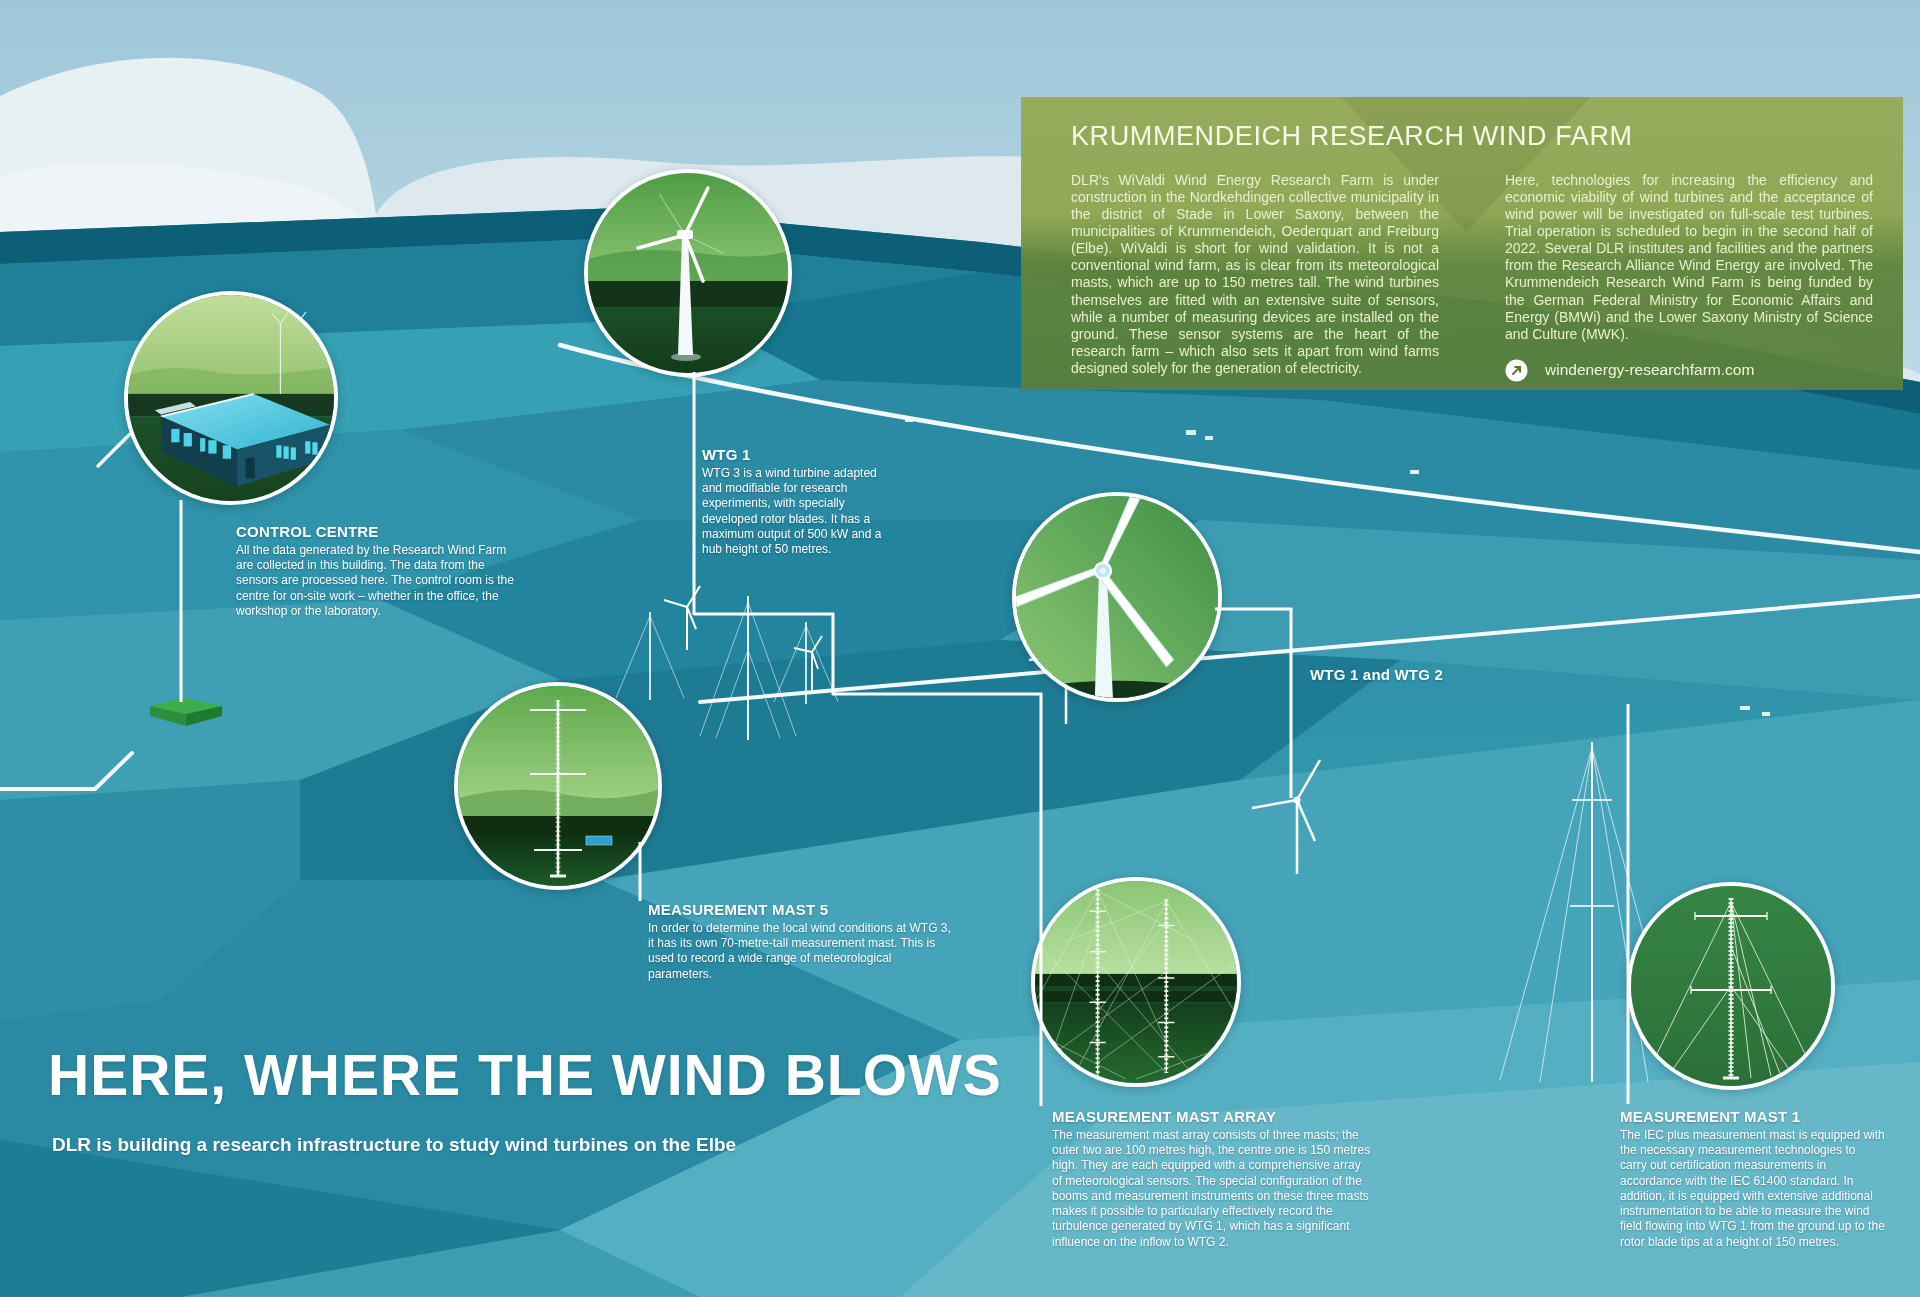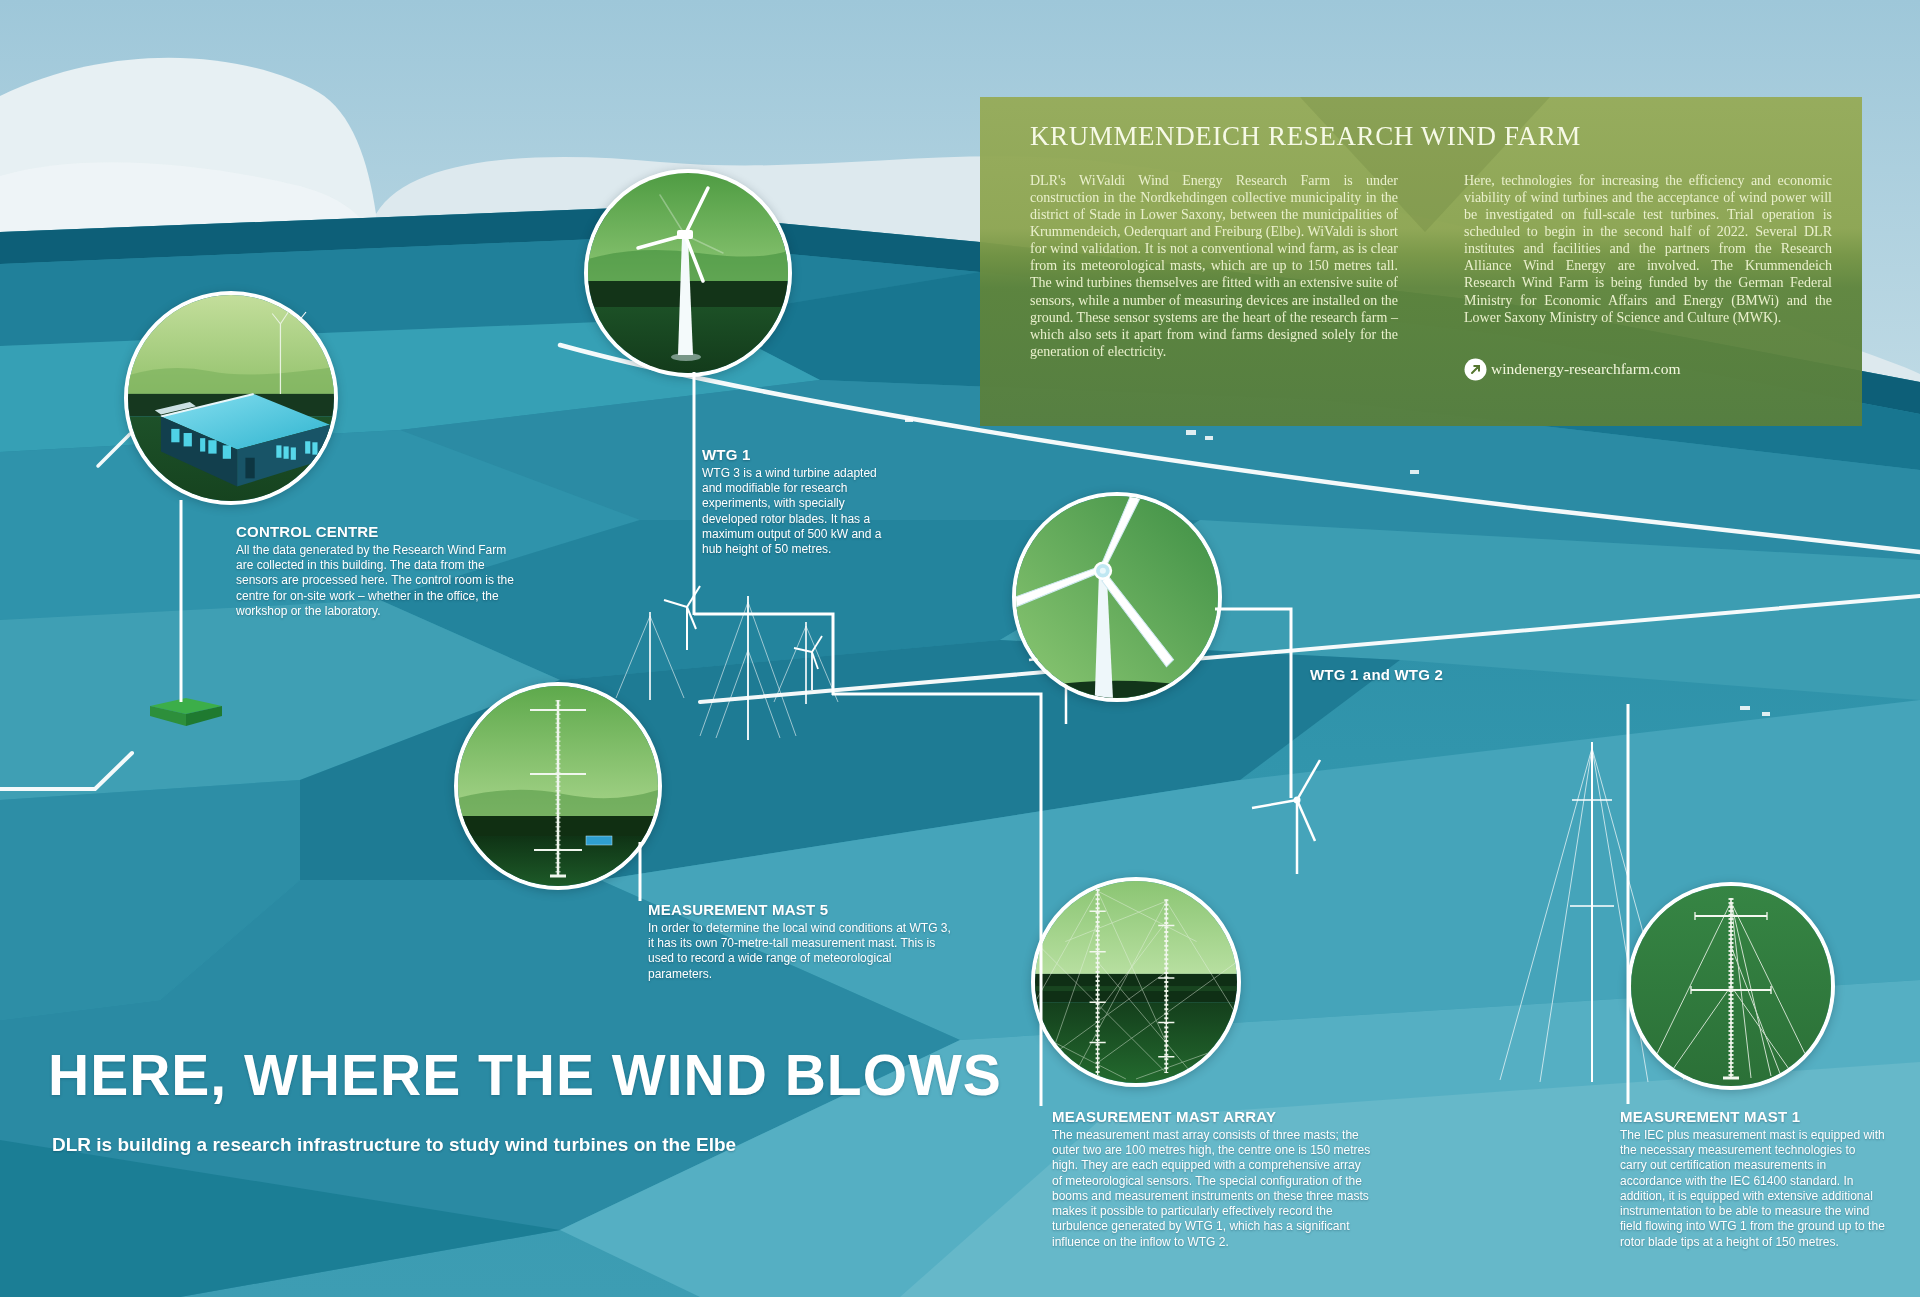--- a/index.html
+++ b/index.html
@@ -9,30 +9,30 @@
   #leaders{position:absolute;left:0;top:0;z-index:3;pointer-events:none;}
 
   .circle{position:absolute;border:4px solid #fff;border-radius:50%;overflow:hidden;
           z-index:2;box-shadow:0 2px 10px rgba(0,30,45,.25);}
   .circle svg{display:block;}
 
   .co{position:absolute;z-index:4;color:#fff;text-shadow:0 1px 2px rgba(0,40,60,.35);}
   .co h4{margin:0 0 3px 0;font-size:15px;font-weight:bold;letter-spacing:.2px;}
   .co p{margin:0;font-size:12px;line-height:1.27;}
 
-  #panel{position:absolute;left:980px;top:97px;width:882px;height:329px;z-index:5;
+  #panel{position:absolute;left:1021px;top:97px;width:882px;height:293px;z-index:5;
          background:linear-gradient(180deg,rgba(150,171,88,.96) 0%,rgba(141,165,81,.96) 40%,
                     rgba(118,149,67,.96) 48%,rgba(95,133,60,.96) 58%,rgba(88,127,62,.96) 100%);
-         color:#eef3d6;font-family:Liberation Serif, serif;}
+         color:#eef3d6;}
   #panel .watermark{position:absolute;left:0;top:0;z-index:0;}
   #panel-inner{position:relative;z-index:1;padding:24px 30px 0 50px;}
   #panel h2{margin:0;font-size:27px;font-weight:normal;letter-spacing:.6px;color:#f6f9e6;}
   .panel-cols{display:flex;gap:66px;margin-top:20px;}
   .panel-col{width:368px;font-size:14px;line-height:1.22;text-align:justify;color:#eaf0cd;}
-  .link-row{display:flex;align-items:center;gap:4px;margin-top:32px;font-size:15.5px;color:#f3f7dd;}
+  .link-row{display:flex;align-items:center;gap:17px;margin-top:16px;font-size:15.5px;color:#f3f7dd;}
 
   #headline{position:absolute;left:48px;top:1042px;z-index:6;color:#fff;}
   #headline h1{margin:0;font-size:57px;font-weight:bold;letter-spacing:1px;
                text-shadow:0 1px 3px rgba(0,40,60,.25);}
   #headline p{margin:26px 0 0 4px;font-size:19px;font-weight:bold;
               text-shadow:0 1px 2px rgba(0,40,60,.3);}
 </style>
 </head>
 <body>
 

